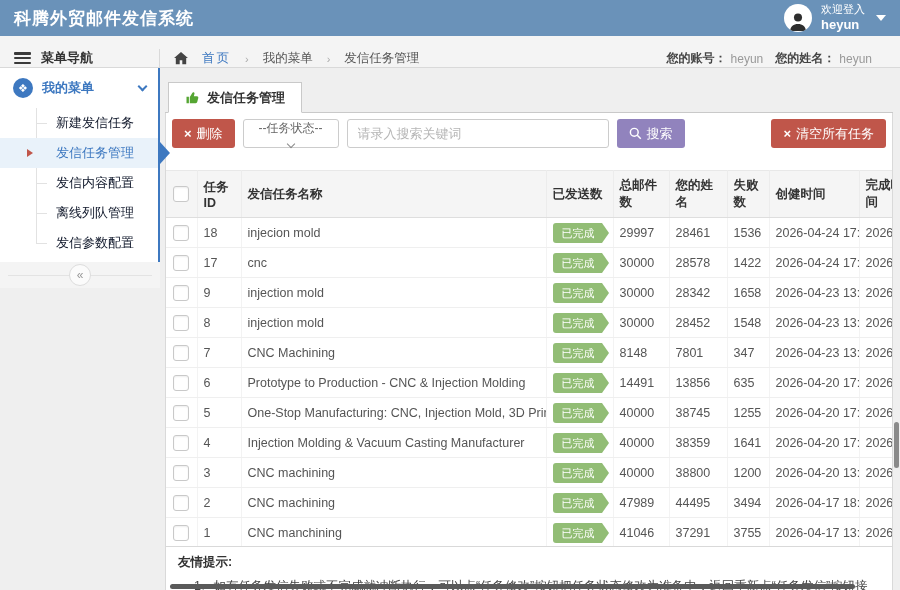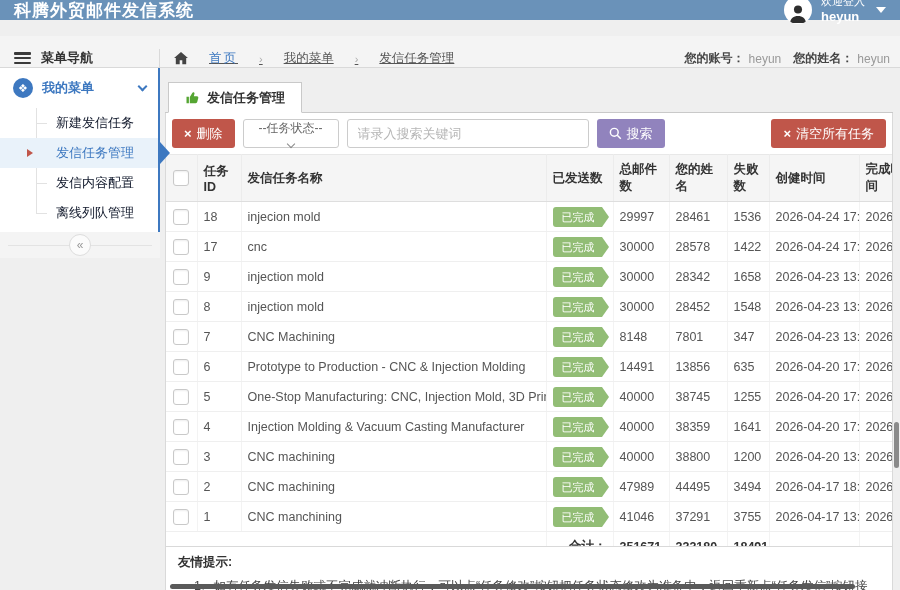--- a/index.html
+++ b/index.html
@@ -4,45 +4,45 @@
 <style>
   * { margin:0; padding:0; box-sizing:border-box; }
   html,body { width:900px; height:590px; overflow:hidden; }
   body {
     position:relative;
     background:#efefef;
     font-family:"Liberation Sans","DejaVu Sans",sans-serif;
     font-size:13px; color:#333;
   }
   
-  .topbar { position:absolute; left:0; top:0; width:900px; height:20px;
+  .topbar { position:absolute; left:0; top:0; width:900px; height:36px;
     background:#6a92b9; display:flex; align-items:center; padding:0 14px; }
   .app-title { color:#fff; font-size:17px; font-weight:bold; letter-spacing:1px; }
   .top-right { margin-left:auto; display:flex; align-items:center; gap:9px; cursor:pointer; }
   .avatar { width:28px; height:28px; border-radius:50%; background:#fff;
     display:flex; align-items:flex-end; justify-content:center; overflow:hidden; }
   .welcome { color:#fff; font-size:11px; line-height:1.3; }
   .welcome .uname { font-size:13px; font-weight:600; }
   .caret-down { width:0; height:0; border-left:5px solid transparent;
     border-right:5px solid transparent; border-top:6px solid #fff; margin-left:2px; }
   
   .subbar { position:absolute; left:0; top:36px; width:900px; height:32px;
     background:#f4f4f4; border-bottom:1px solid #d9d9d9; display:flex; align-items:flex-end; }
   .subbar-left { flex:0 0 160px; border-right:1px solid #d9d9d9;
     display:flex; align-items:center; gap:10px; padding-left:14px; }
   .hamburger { display:flex; flex-direction:column; justify-content:space-between;
     width:17px; height:12px; cursor:pointer; }
   .hamburger i { height:2.5px; background:#3a3a3a; border-radius:1px; }
   .nav-toggle-label { font-size:13px; font-weight:600; color:#333; }
-  .breadcrumb { display:flex; align-items:center; gap:21px; padding-left:14px;
-    font-size:12.5px; color:#555; flex:1;text-decoration:underline; }
+  .breadcrumb { display:flex; align-items:center; gap:14px; padding-left:14px;
+    font-size:12.5px; color:#555; flex:1; }
   .crumb-home { color:#3d78c0; letter-spacing:2px; cursor:pointer; }
   .crumb-sep { color:#aaa; font-size:11px; }
   .account { margin-left:auto; display:flex; align-items:center; gap:4px;
-    padding-right:2px; font-size:12px; }
+    padding-right:20px; font-size:12px; }
   .acc-label { color:#444; font-weight:600; }
   .acc-value { color:#999; margin-right:8px; }
   
   .sidebar { position:absolute; left:0; top:68px; width:160px; bottom:0; }
   .side-menu { background:#fff; border-right:2px solid #3d78c0; }
   .side-group { height:40px; display:flex; align-items:center; gap:9px;
     padding:0 12px 0 13px; cursor:pointer; }
   .group-icon { width:20px; height:20px; border-radius:50%; background:#3d78c0;
     color:#fff; font-size:11px; display:flex; align-items:center; justify-content:center; }
   .group-label { color:#3d78c0; font-weight:700; font-size:13px; }
@@ -86,26 +86,26 @@
     padding:0 12px; border-radius:3px; font-size:13px; color:#fff;
     border:none; cursor:pointer; }
   .btn-danger { background:#c0564a; }
   .btn-purple { background:#9183bd; }
   .x-icon { font-size:13px; font-weight:bold; line-height:1; }
   .select { height:29px; width:96px; border:1px solid #ccc; border-radius:3px;
     background:#fff; color:#666; font-size:12px; display:flex; align-items:center;
     justify-content:space-between; padding:0 8px; cursor:pointer;flex-direction:column; }
   .sel-chevron { width:6px; height:6px; border-right:1.5px solid #888;
     border-bottom:1.5px solid #888; transform:rotate(45deg); margin-top:-3px; }
-  .search-input { height:29px; width:242px; border:1px solid #ccc; border-radius:3px;
+  .search-input { height:29px; width:262px; border:1px solid #ccc; border-radius:3px;
     padding:0 10px; font-size:13px; color:#333; outline:none; }
   .search-input::placeholder { color:#b5b5b5; }
   .spacer { flex:1; }
   
-  .table-wrap { overflow:hidden; }
+  .table-wrap { overflow:hidden;margin-top:16px; }
   table { border-collapse:collapse; table-layout:fixed; width:753px; font-size:12.5px; }
   thead th { background:#f5f5f5; border-top:1px solid #e8e8e8;
     border-bottom:1px solid #dedede; border-right:1px solid #ececec;
     font-weight:700; color:#333; text-align:left; padding:6px; height:26px; }
   td { border-bottom:1px solid #efefef; border-right:1px solid #f3f3f3;
     padding:4px 6px; color:#555; height:30px; overflow:hidden; white-space:nowrap; }
   th:last-child, td:last-child { border-right:none; }
   .th-cb, .c-cb { text-align:center; }
   .checkbox { display:inline-block; width:16px; height:16px; border:1px solid #c9c9c9;
     border-radius:3px; background:#fff; box-shadow:inset 0 1px 2px rgba(0,0,0,.07);
@@ -191,20 +191,23 @@
         <div class="side-item active">
           <span class="caret-red"></span>
           <span class="active-arrow"></span>
           <span class="side-label">发信任务管理</span>
         </div>
         <div class="side-item">
           <span class="side-label">发信内容配置</span>
         </div>
         <div class="side-item">
           <span class="side-label">离线列队管理</span>
+        </div>
+        <div class="side-item">
+          <span class="side-label">发信参数配置</span>
         </div>
       </div>
   </div>
   <div class="collapse-row">
     <span class="collapse-btn">«</span>
   </div>
 </div>
 
 <div class="tabbar">
   <div class="tab">

